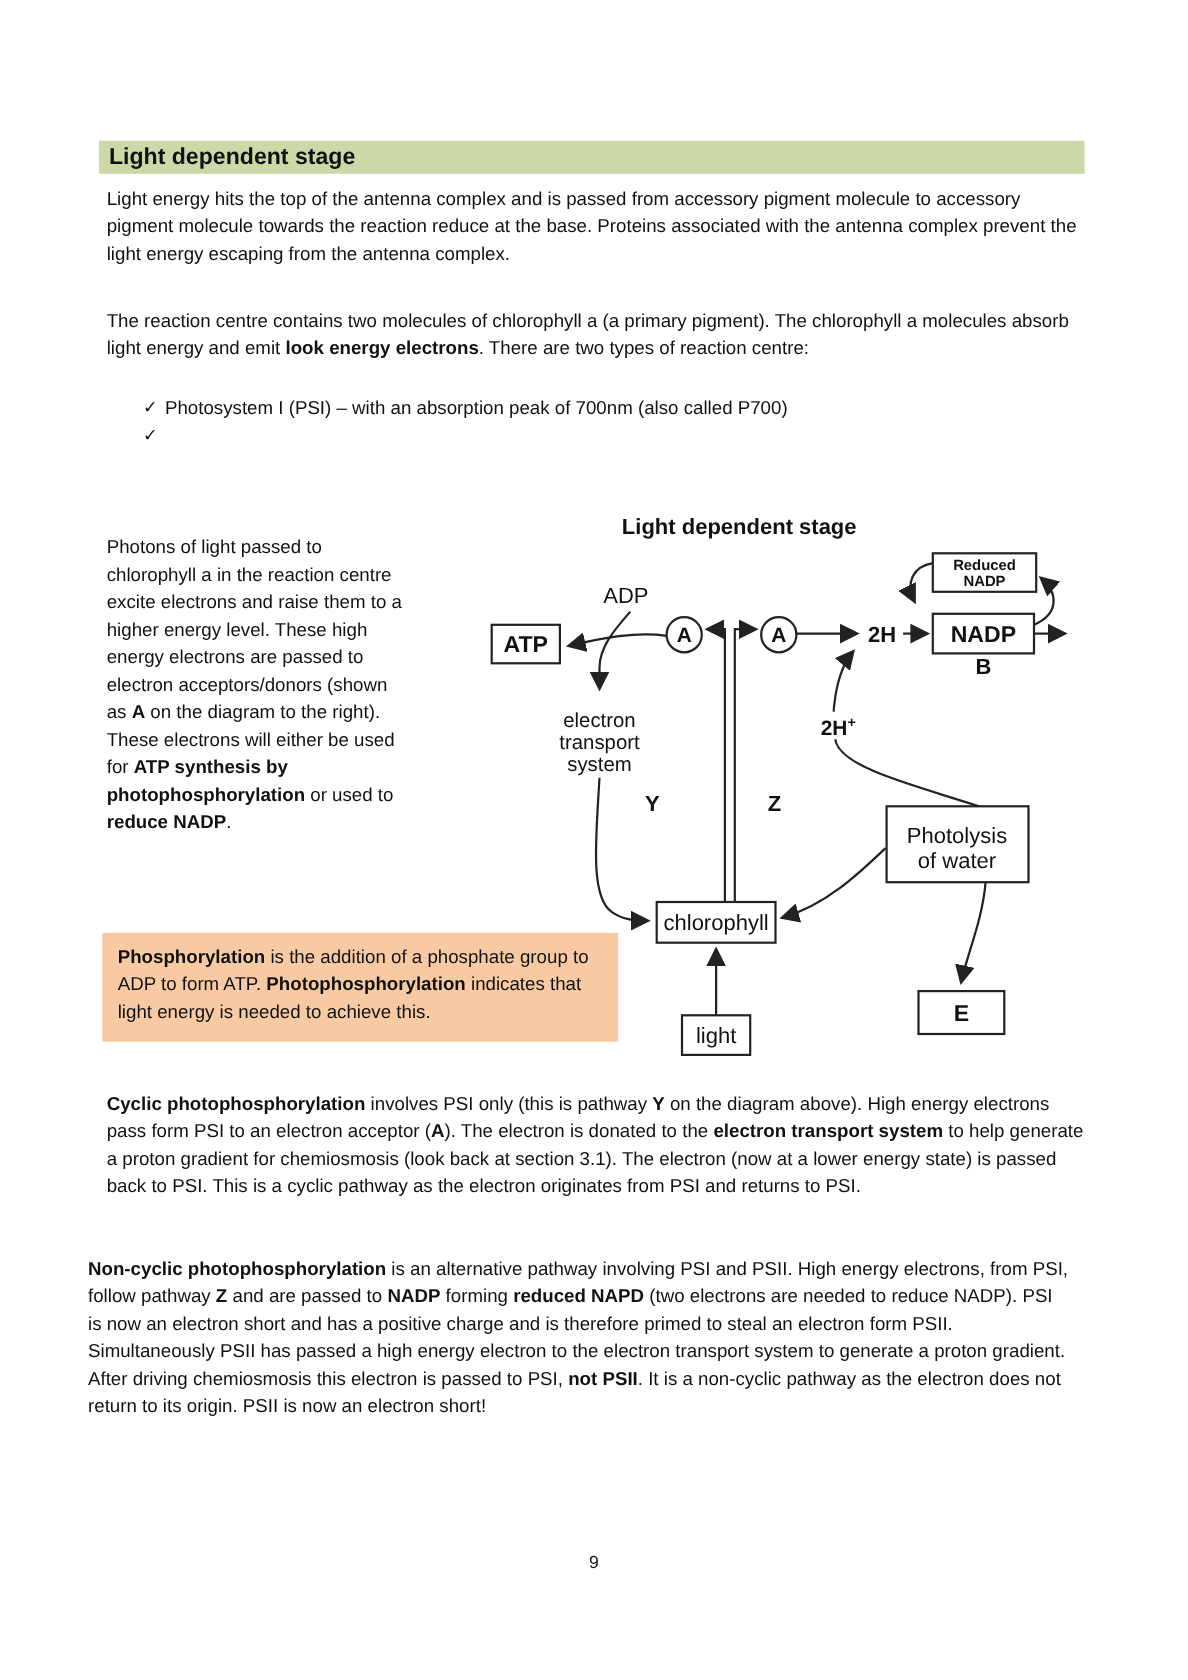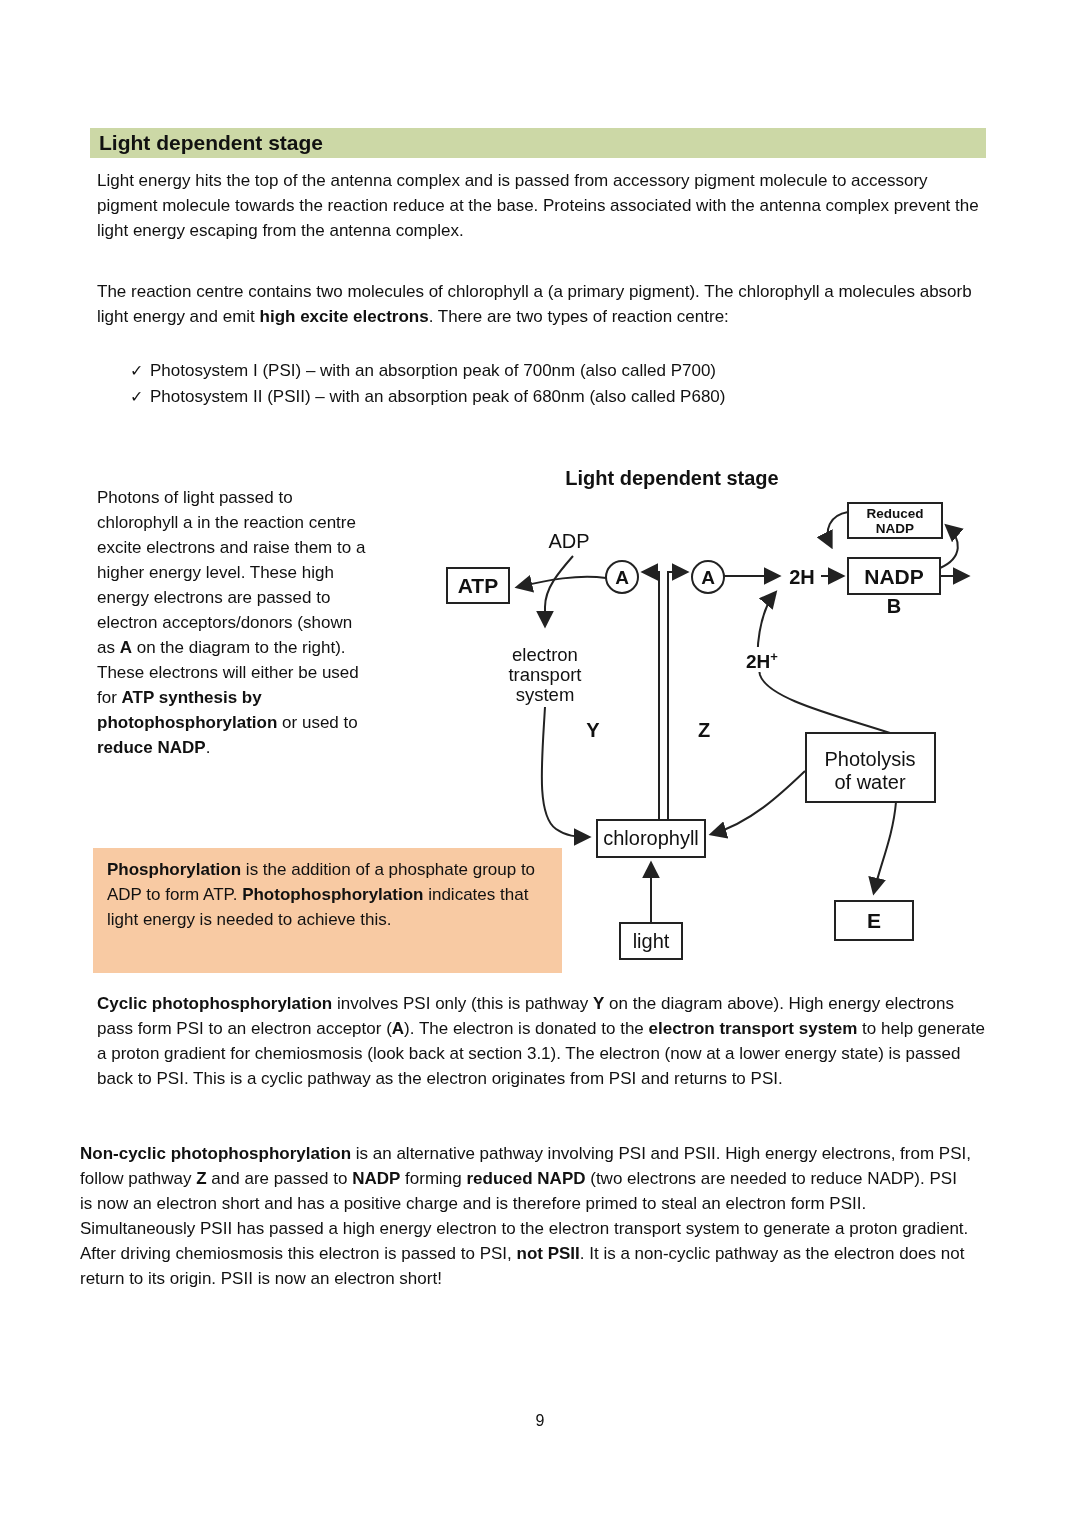--- a/index.html
+++ b/index.html
@@ -20,21 +20,21 @@
   }
   .bodytext { font-size:17px; line-height:25px; }
   .para1 { left:97px; top:168px; width:893px; }
   .para2 { left:97px; top:279px; width:893px; }
   .bullets { left:97px; top:358px; width:893px; }
   .bullet-row { display:flex; line-height:26px; }
   .bullet-check { margin-left:33px; width:20px; flex:0 0 auto; font-size:16px; }
   .bullet-text { }
   .side-para { left:97px; top:485px; width:272px; }
   .note-box {
-    left:93px; top:848px; width:469px; height:125px;
+    left:93px; top:848px; width:469px; height:99px;
     background:#f8caa3;
     padding:9px 14px;
   }
   .cyclic-para { left:97px; top:991px; width:895px; }
   .noncyclic-para { left:80px; top:1141px; width:893px; }
   .page-num { left:0; top:1412px; width:1080px; text-align:center; font-size:16px; }
   b { font-weight:700; }
   svg.diagram { left:440px; top:455px; }
   svg text { font-family:"Liberation Sans", sans-serif; fill:#111; }
   .dline { stroke:#222; stroke-width:2; fill:none; }
@@ -42,30 +42,29 @@
 </style>
 </head>
 <body>
 
 <div class="abs heading-bar">
   <span>Light dependent stage</span>
 </div>
 
 <p class="abs bodytext para1">Light energy hits the top of the antenna complex and is passed from accessory pigment molecule to accessory pigment molecule towards the reaction reduce at the base. Proteins associated with the antenna complex prevent the light energy escaping from the antenna complex.</p>
 
-<p class="abs bodytext para2"><span>The reaction centre contains two molecules of chlorophyll a (a primary pigment). The chlorophyll a molecules absorb light energy and emit </span><b>high excite electrons</b><span>. There are two types of reaction centre:</span></p>
+<p class="abs bodytext para2"><span>The reaction centre contains two molecules of chlorophyll a (a primary pigment). The chlorophyll a molecules absorb light energy and emit </span><b>look energy electrons</b><span>. There are two types of reaction centre:</span></p>
 
 <div class="abs bodytext bullets">
   <div class="bullet-row">
     <span class="bullet-check">✓</span>
     <span class="bullet-text">Photosystem I (PSI) – with an absorption peak of 700nm (also called P700)</span>
   </div>
   <div class="bullet-row">
     <span class="bullet-check">✓</span>
-    <span class="bullet-text">Photosystem II (PSII) – with an absorption peak of 680nm (also called P680)</span>
   </div>
 </div>
 
 <p class="abs bodytext side-para"><span>Photons of light passed to chlorophyll a in the reaction centre excite electrons and raise them to a higher energy level. These high energy electrons are passed to electron acceptors/donors (shown as </span><b>A</b><span> on the diagram to the right). These electrons will either be used for </span><b>ATP synthesis by photophosphorylation</b><span> or used to </span><b>reduce NADP</b><span>.</span></p>
 
 <div class="abs bodytext note-box">
   <span><b>Phosphorylation</b><span> is the addition of a phosphate group to ADP to form ATP. </span><b>Photophosphorylation</b><span> indicates that light energy is needed to achieve this.</span></span>
 </div>
 
 <p class="abs bodytext cyclic-para"><b>Cyclic photophosphorylation</b><span> involves PSI only (this is pathway </span><b>Y</b><span> on the diagram above). High energy electrons pass form PSI to an electron acceptor (</span><b>A</b><span>). The electron is donated to the </span><b>electron transport system</b><span> to help generate a proton gradient for chemiosmosis (look back at section 3.1). The electron (now at a lower energy state) is passed back to PSI. This is a cyclic pathway as the electron originates from PSI and returns to PSI.</span></p>

